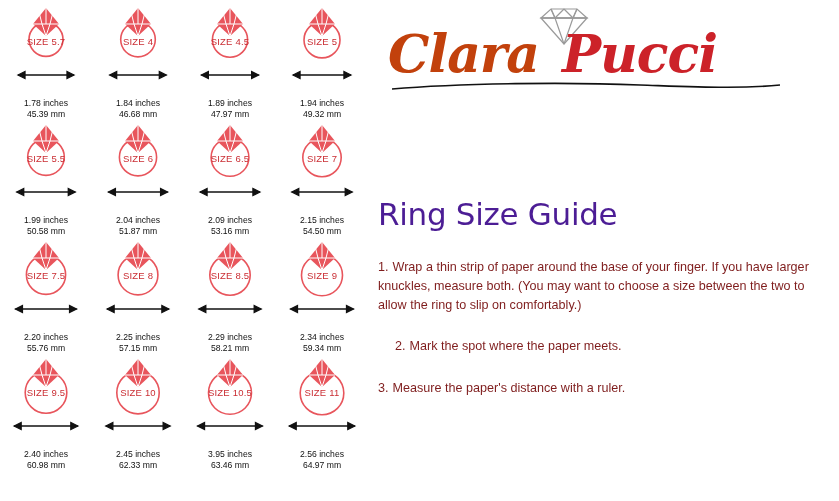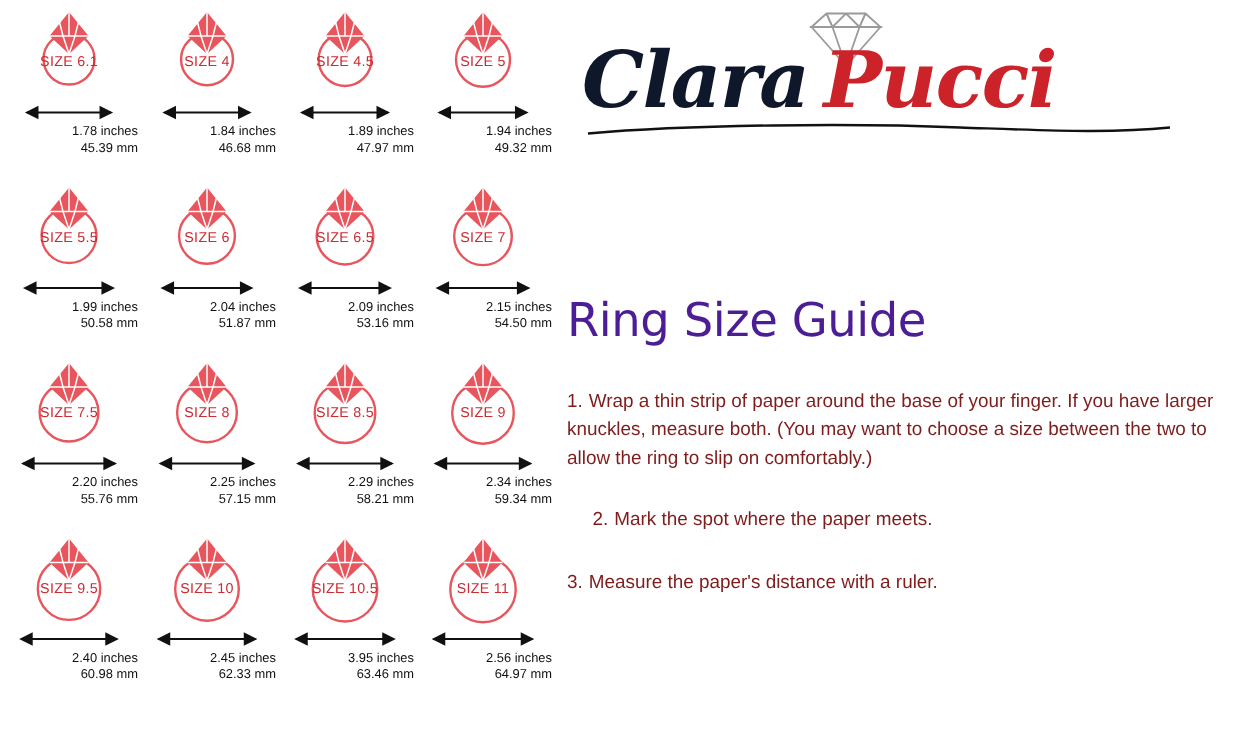--- a/index.html
+++ b/index.html
@@ -62,25 +62,25 @@
     letter-spacing: .2px;
     font-family: "Liberation Sans", sans-serif;
   }
   .arrow-wrap {
     position: relative;
     width: 92px;
     height: 14px;
   }
   .meas {
     width: 92px;
-    text-align: right;
+    text-align: center;
     font-size: 8.6px;
     line-height: 10.5px;
     color: #111;
-    margin-top: 0;
+    margin-top: 16px;
   }
   .meas span { display: block; }
 
   
   #right {
     position: absolute;
     left: 368px;
     top: 0;
     width: 471px;
     height: 501px;
@@ -96,22 +96,22 @@
     position: absolute;
     top: 24px;
     left: 12px;
     font-family: "DejaVu Serif", serif;
     font-style: italic;
     font-weight: bold;
     font-size: 52px;
     letter-spacing: -1px;
     line-height: 1;
   }
-  .logo-clara { color: #0f172a; }
-  .logo-pucci { color: #cc2229; margin-left: 10px; }
+  .logo-clara { color: #c2410c; }
+  .logo-pucci { color: #cc2229; margin-left: 23px; }
   .logo-swoosh {
     position: absolute;
     left: 14px;
     top: 78px;
     width: 392px;
     height: 10px;
   }
   #diamond-icon {
     position: absolute;
     left: 155px;
@@ -161,21 +161,21 @@
               <g fill="#e8555c">
                 <path d="M33 18 L46 2 L59 18 L46 30 Z"></path>
               </g>
               <g fill="none" stroke="#ffffff" stroke-width="1">
                 <path d="M33 18 L59 18"></path>
                 <path d="M39.5 8 L42 18 L46 30"></path>
                 <path d="M52.5 8 L50 18 L46 30"></path>
                 <path d="M46 2 L46 18"></path>
               </g>
             </svg>
-            <div class="size-label">SIZE 6.1</div>
+            <div class="size-label">SIZE 5.7</div>
           </div>
           <div class="arrow-wrap"><svg width="92" height="14" viewBox="0 0 92 14">
               <g stroke="#111" stroke-width="1.3" fill="#111">
                 <line x1="18" y1="7" x2="74" y2="7"></line>
                 <polygon points="18,7 25,3.5 25,10.5"></polygon>
                 <polygon points="74,7 67,3.5 67,10.5"></polygon>
               </g>
             </svg></div>
           <div class="meas">
             <span>1.78 inches</span>

